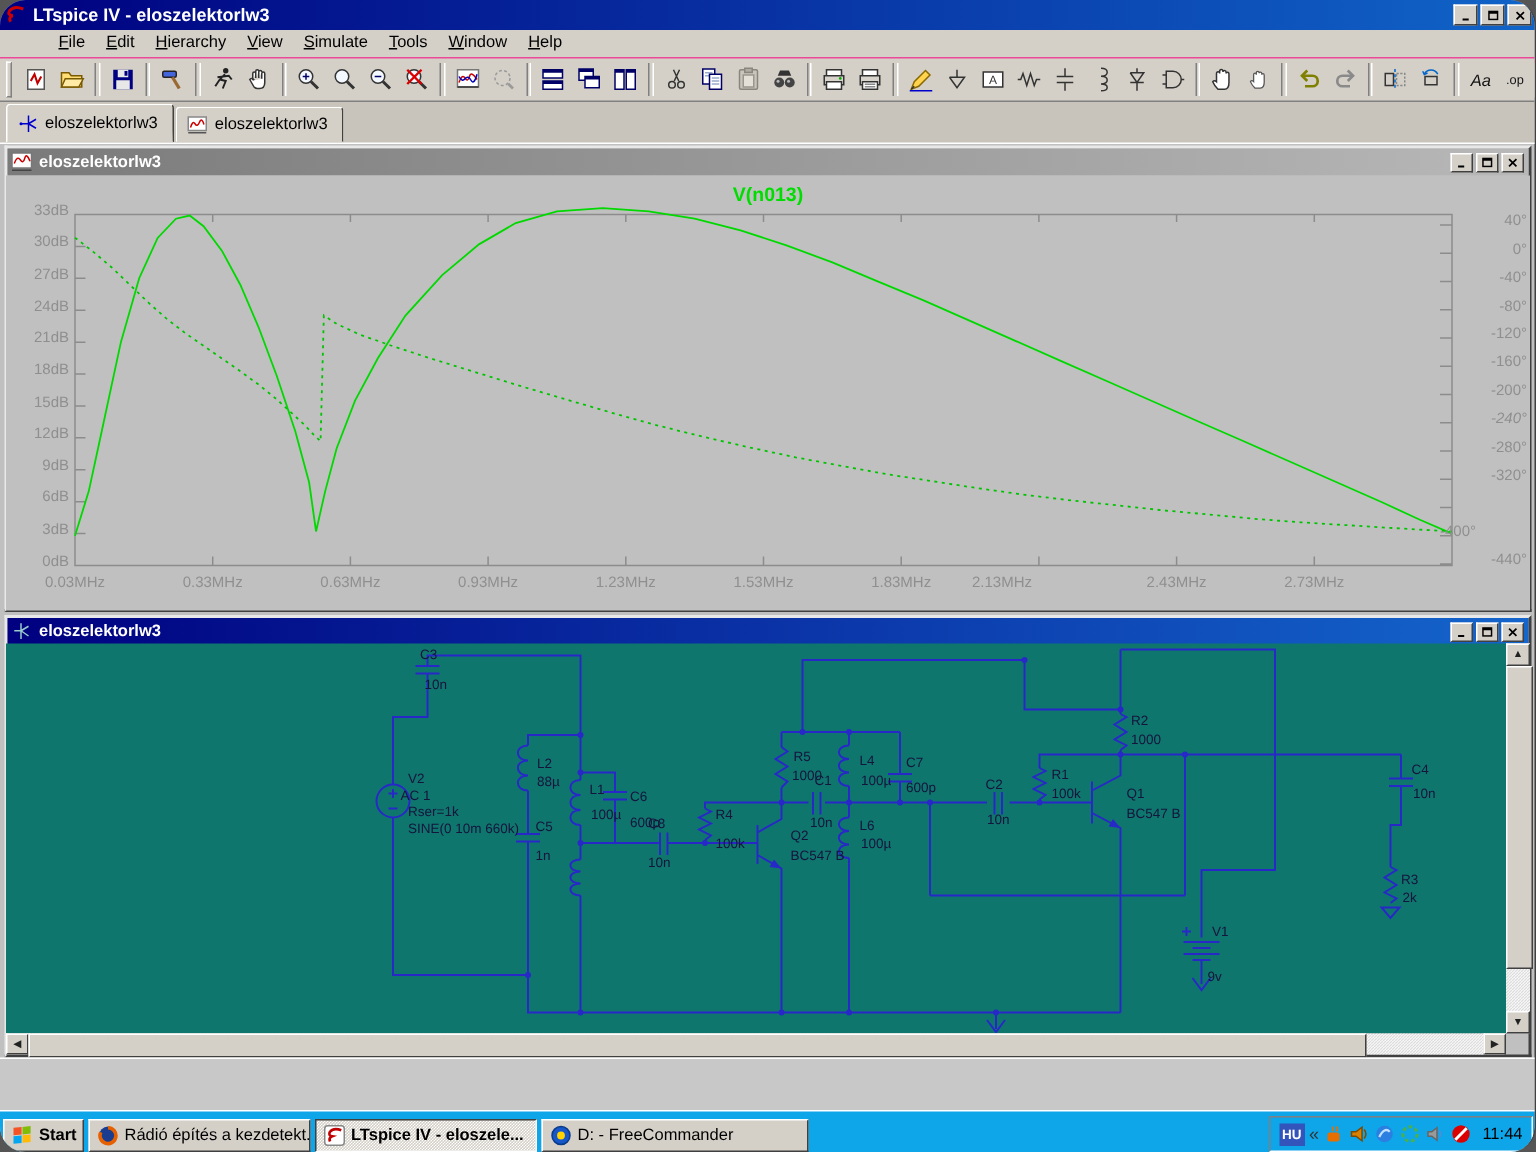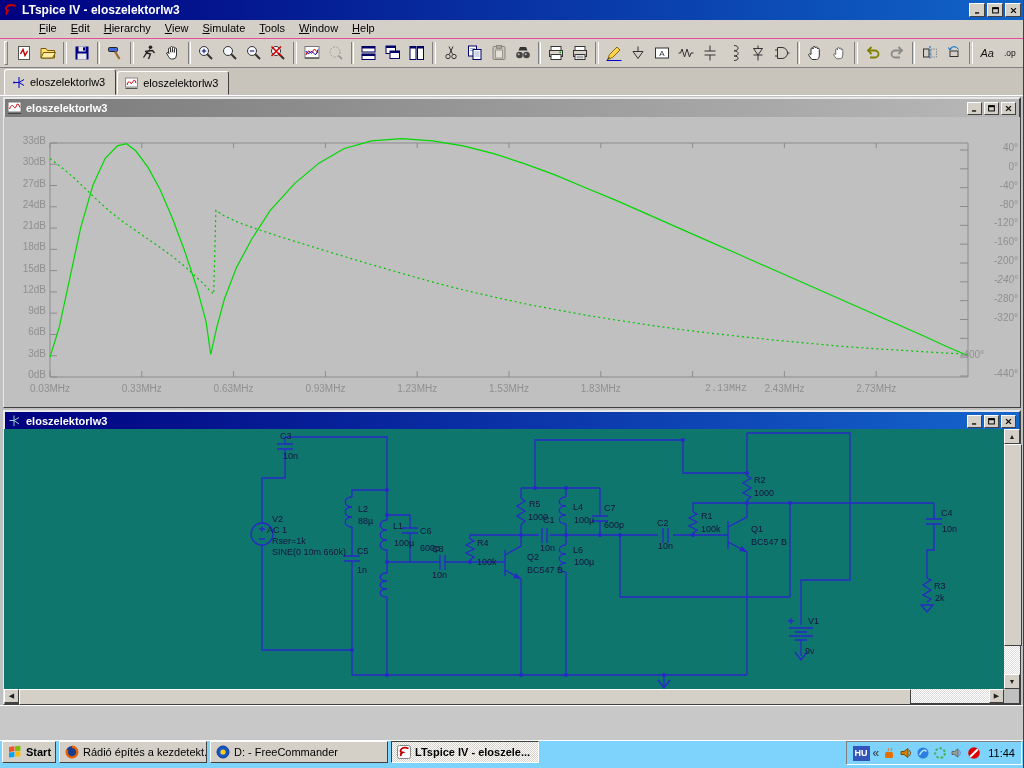--- a/index.html
+++ b/index.html
@@ -1,18 +1,18 @@
 <!DOCTYPE html>
 <html><head>
 <meta charset="utf-8">
 <style>
   html,body{margin:0;padding:0;background:#555;}
   .screen{position:relative;width:1024px;height:768px;background:#c0c0c0;overflow:hidden;
           font-family:"Liberation Sans",sans-serif;font-size:11px;color:#000;
-          border-right:1px solid #404040;box-sizing:border-box;}
+          border-right:1px solid #404040;box-sizing:border-box;border-radius:17px;}
   
   .titlebar{position:absolute;left:0;top:0;width:1024px;height:20px;
             background:linear-gradient(90deg,#000080,#1064c8);display:flex;align-items:center;
             padding-left:3px;box-sizing:border-box;}
   .titlebar .ttext{color:#fff;font-weight:bold;font-size:12px;margin-left:4px;flex:1;}
   .wbtns{display:flex;gap:2px;margin-right:3px;}
   .win-btn{width:16px;height:14px;background:#d4d0c8;border:1px solid;border-color:#fff #404040 #404040 #fff;
            display:flex;align-items:center;justify-content:center;padding:0;}
   .win-btn svg{width:9px;height:9px;}
   
@@ -55,22 +55,22 @@
   #schemsvg text{font:9px "Liberation Sans",sans-serif;fill:#14143c;}
   .scroll{position:absolute;background:#dcdcdc;
       background-image:linear-gradient(45deg,#fff 25%,transparent 25%,transparent 75%,#fff 75%),
                        linear-gradient(45deg,#fff 25%,transparent 25%,transparent 75%,#fff 75%);
       background-size:2px 2px;background-position:0 0,1px 1px;}
   .sbtn{position:absolute;background:#d4d0c8;border:1px solid;border-color:#fff #404040 #404040 #fff;
         display:flex;align-items:center;justify-content:center;font-size:7px;color:#222;padding:0;}
   .sthumb{position:absolute;background:#d4d0c8;border:1px solid;border-color:#fff #404040 #404040 #fff;}
   
   .statusbar{position:absolute;left:0;top:705px;width:1024px;height:35px;background:#c8c8c8;border-top:1px solid #fff;}
-  .taskbar{position:absolute;left:0;top:740px;width:1024px;height:28px;background:#7dd3fc;border-top:1px solid #fff;
-           display:flex;align-items:flex-start;padding:0 2px;box-sizing:border-box;}
+  .taskbar{position:absolute;left:0;top:740px;width:1024px;height:28px;background:#0ea5e9;border-top:1px solid #fff;
+           display:flex;align-items:flex-end;padding:0 2px;box-sizing:border-box;}
   .task{height:22px;margin-right:3px;background:#d4d0c8;border:1px solid;border-color:#fff #404040 #404040 #fff;
         display:flex;align-items:center;gap:4px;padding:0 5px;font-size:11px;white-space:nowrap;overflow:hidden;}
   .task.start{font-weight:bold;width:54px;}
   .task.active{border-color:#404040 #fff #fff #404040;
       background-image:linear-gradient(45deg,#fff 25%,transparent 25%,transparent 75%,#fff 75%),
                        linear-gradient(45deg,#fff 25%,transparent 25%,transparent 75%,#fff 75%);
       background-size:2px 2px;background-position:0 0,1px 1px;font-weight:bold;}
   .task svg{width:14px;height:14px;flex:none;}
   .tray{margin-left:auto;height:22px;border:1px solid;border-color:#808080 #fff #fff #808080;
         display:flex;align-items:center;gap:3px;padding:0 6px;}
@@ -352,20 +352,21 @@
           </button>
       </span>
     </div>
   </div>
   <div id="plot">
     <svg id="plotsvg" width="1016" height="290" viewBox="0 0 1016 290">
         <path d="M46 26 H964 V260 H46 Z M46 26 h7 M46 47.27272727272727 h7 M46 68.54545454545455 h7 M46 89.81818181818181 h7 M46 111.0909090909091 h7 M46 132.36363636363637 h7 M46 153.63636363636363 h7 M46 174.9090909090909 h7 M46 196.1818181818182 h7 M46 217.45454545454547 h7 M46 238.72727272727272 h7 M46 260 h7 M956 33 h8 M956 51.83333333333333 h8 M956 70.66666666666666 h8 M956 89.5 h8 M956 108.33333333333333 h8 M956 127.16666666666667 h8 M956 146 h8 M956 164.83333333333334 h8 M956 183.66666666666666 h8 M956 202.5 h8 M956 221.33333333333334 h8 M956 240.16666666666666 h8 M956 259 h8 M46 260 v-6 M46 26 v5 M137.8 260 v-6 M137.8 26 v5 M229.6 260 v-6 M229.6 26 v5 M321.4 260 v-6 M321.4 26 v5 M413.2 260 v-6 M413.2 26 v5 M505 260 v-6 M505 26 v5 M596.8 260 v-6 M596.8 26 v5 M688.6 260 v-6 M688.6 26 v5 M780.4 260 v-6 M780.4 26 v5 M872.2 260 v-6 M872.2 26 v5 " stroke="#8c8c8c" fill="none"></path>
         <polyline points="46.0,240.1 55.2,210.4 64.4,167.8 76.6,111.1 88.8,68.5 101.1,41.6 113.3,28.8 122.5,26.7 131.7,33.8 143.9,50.1 156.2,72.8 168.4,101.2 180.6,133.8 192.9,170.7 202.1,204.7 206.7,237.3 212.8,210.4 220.4,182.0 232.7,150.1 248.0,121.7 266.3,93.4 290.8,66.4 315.3,45.9 339.8,31.7 367.3,23.9 397.9,21.7 428.5,23.9 459.1,28.8 489.7,36.6 520.3,46.6 550.9,57.9 581.5,70.7 612.1,83.4 642.7,96.9 673.3,110.4 703.9,123.9 734.5,137.3 765.1,150.8 795.7,164.3 826.3,177.7 856.9,191.2 887.5,204.7 918.1,218.2 942.6,229.5 964.0,238.7" fill="none" stroke="#00d800" stroke-width="1.2"></polyline>
         <polyline points="46.0,41.5 58.2,50.9 70.5,61.3 82.7,73.0 95.0,84.8 107.2,95.6 119.4,105.0 131.7,113.5 143.9,122.0 156.2,130.5 168.4,139.4 180.6,149.3 189.8,157.8 199.0,166.2 205.1,172.8 209.7,177.1 211.9,93.3 220.4,98.9 235.7,106.0 257.1,113.5 281.6,121.5 312.2,130.9 342.8,140.3 373.4,149.3 404.0,158.2 434.6,166.7 465.2,174.3 495.8,181.3 526.4,187.9 557.0,193.6 587.6,199.2 618.2,203.9 648.8,208.6 679.4,212.9 710.0,216.6 740.6,219.9 771.2,223.2 801.8,226.0 832.4,228.9 863.0,231.2 893.6,233.1 924.2,235.0 964.0,237.3" fill="none" stroke="#00c400" stroke-width="1.2" stroke-dasharray="2 3"></polyline>
       </svg>
+    <div class="plot-title">V(n013)</div>
   <div class="axl left" style="left: 0px; top: 18px;">33dB</div>
       <div class="axl left" style="left: 0px; top: 39.2727px;">30dB</div>
       <div class="axl left" style="left: 0px; top: 60.5455px;">27dB</div>
       <div class="axl left" style="left: 0px; top: 81.8182px;">24dB</div>
       <div class="axl left" style="left: 0px; top: 103.091px;">21dB</div>
       <div class="axl left" style="left: 0px; top: 124.364px;">18dB</div>
       <div class="axl left" style="left: 0px; top: 145.636px;">15dB</div>
       <div class="axl left" style="left: 0px; top: 166.909px;">12dB</div>
       <div class="axl left" style="left: 0px; top: 188.182px;">9dB</div>
       <div class="axl left" style="left: 0px; top: 209.455px;">6dB</div>
@@ -384,21 +385,21 @@
       <div class="axl right" style="left: 966px; top: 213.333px; padding-left: 32px;">-360°</div>
       <div class="axl right" style="left: 914px; top: 232.167px; padding-left: 18px;">-400°</div>
       <div class="axl right" style="left: 966px; top: 251px;">-440°</div>
       <div class="axl bot" style="left: 0px; top: 266px;">0.03MHz</div>
       <div class="axl bot" style="left: 91.8px; top: 266px;">0.33MHz</div>
       <div class="axl bot" style="left: 183.6px; top: 266px;">0.63MHz</div>
       <div class="axl bot" style="left: 275.4px; top: 266px;">0.93MHz</div>
       <div class="axl bot" style="left: 367.2px; top: 266px;">1.23MHz</div>
       <div class="axl bot" style="left: 459px; top: 266px;">1.53MHz</div>
       <div class="axl bot" style="left: 550.8px; top: 266px;">1.83MHz</div>
-      <div class="axl bot" style="left: 676px; top: 266px; font-family: Liberation Mono, monospace;">2.13MHz</div>
+      <div class="axl bot" style="left: 618px; top: 266px;">2.13MHz</div>
       <div class="axl bot" style="left: 734.4px; top: 266px;">2.43MHz</div>
       <div class="axl bot" style="left: 826.2px; top: 266px; text-align: center;">2.73MHz</div>
     </div>
 
   <div class="mdiwin" style="left:3px;top:410px;width:1018px;height:295px;">
     <div class="tbar active2">
       <span class="wicon">
         <svg viewBox="0 0 15 14">
             <path d="M7 1.5 V12 M7 6.5 L12 3.5 M7 6.5 L12 10 M2.5 6.5 H7" stroke="#9cc" fill="none"></path>
           </svg>
@@ -565,33 +566,33 @@
       <span>Start</span>
     </button>
     <span id="tasks" style="display:flex;">
         <button class="task" style="width: 148px;">
           <svg viewBox="0 0 14 14">
             <circle cx="7" cy="7" r="6" fill="#1a3d8f"></circle>
             <path d="M7 1.8 a5.3 5.3 0 1 1 -4.8 3" fill="none" stroke="#e66000" stroke-width="2.4"></path>
           </svg>
           <span>Rádió építés a kezdetekt...</span>
         </button>
+        <button class="task active" style="width: 148px;">
+          <svg viewBox="0 0 14 14">
+            <rect x="0.5" y="0.5" width="13" height="13" rx="2" fill="#fff" stroke="#888"></rect>
+            <path d="M11.5 3.5 q-5-2-7.5 1 q-1.5 2.5 1.5 3 q-2.5 1-1.5 3.5" fill="none" stroke="#c00000" stroke-width="1.8"></path>
+          </svg>
+          <span>LTspice IV - eloszele...</span>
+        </button>
         <button class="task" style="width: 178px;">
           <svg viewBox="0 0 14 14">
             <circle cx="7" cy="7" r="6" fill="#1556c8" stroke="#0a3a8a"></circle>
             <circle cx="7" cy="7" r="2.6" fill="#ffd200"></circle>
           </svg>
           <span>D: - FreeCommander</span>
-        </button>
-        <button class="task active" style="width: 148px;">
-          <svg viewBox="0 0 14 14">
-            <rect x="0.5" y="0.5" width="13" height="13" rx="2" fill="#fff" stroke="#888"></rect>
-            <path d="M11.5 3.5 q-5-2-7.5 1 q-1.5 2.5 1.5 3 q-2.5 1-1.5 3.5" fill="none" stroke="#c00000" stroke-width="1.8"></path>
-          </svg>
-          <span>LTspice IV - eloszele...</span>
         </button>
       </span>
     <span class="tray">
       <span class="lang">HU</span>
       <span class="chev">«</span>
       <span id="trayicons" style="display:flex;gap:3px;align-items:center;">
           <span>
             <svg viewBox="0 0 14 14" style="display:block">
               <rect x="3" y="6" width="8" height="6" rx="1.5" fill="#e76f00"></rect>
               <path d="M6 2 q1.5 1.5 0 3.2 M9 2 q1.5 1.5 0 3.2" stroke="#e76f00" fill="none"></path>

